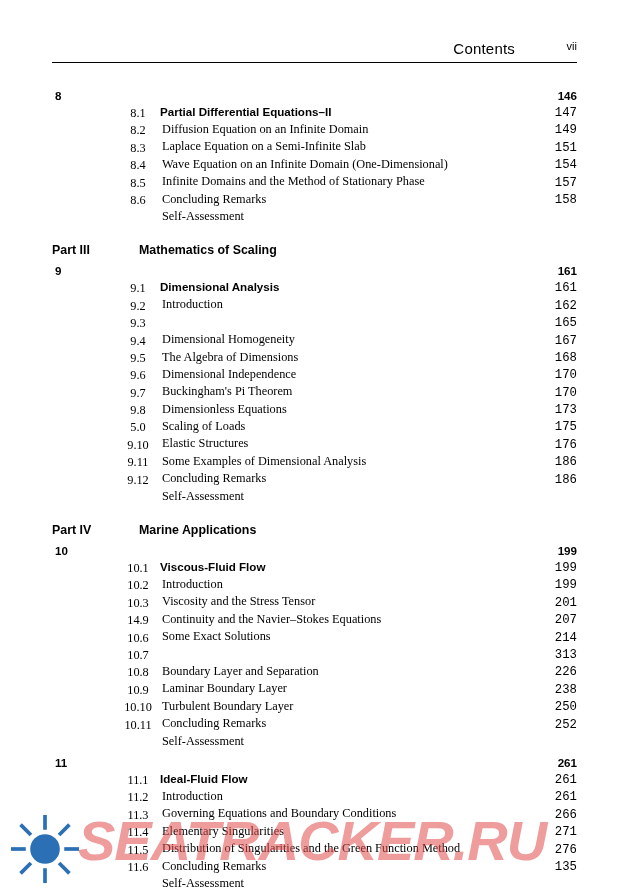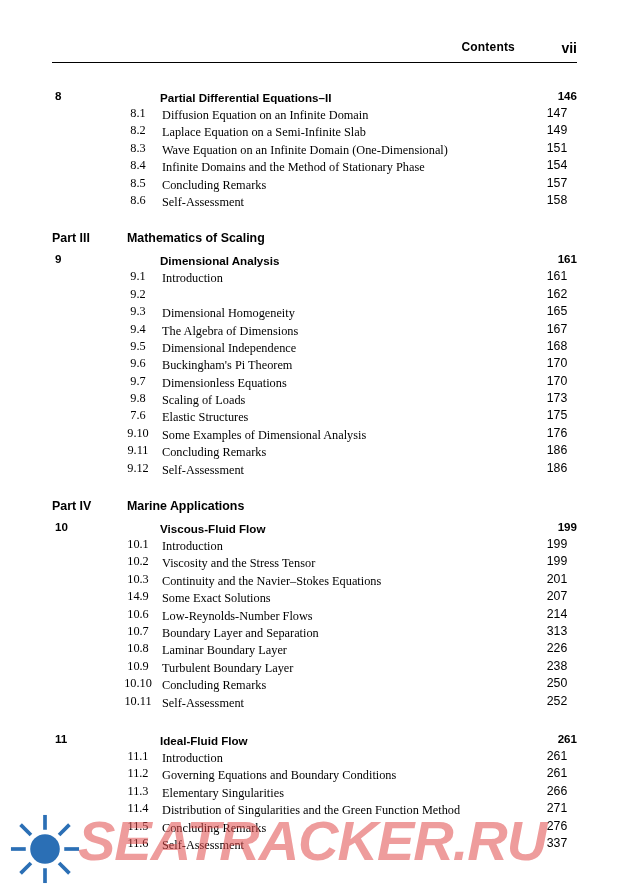--- a/index.html
+++ b/index.html
@@ -29,31 +29,30 @@
     top: 40px;
     left: 52px;
     right: 52px;
     height: 18px;
   }
   .running-head .rh-title {
     position: absolute;
     right: 62px;
     top: 0;
     font-family: "Liberation Sans", sans-serif;
-    font-weight: bold;
-    font-size: 12px;
+    font-weight: normal;
+    font-size: 15px;
     letter-spacing: 0.2px;
   }
   .running-head .rh-folio {
     position: absolute;
     right: 0;
     top: 0;
     font-family: "Liberation Sans", sans-serif;
-    font-size: 14px;
-    font-weight: bold;
+    font-size: 11px;
   }
   .rule {
     position: absolute;
     top: 62px;
     left: 52px;
     right: 52px;
     height: 1.4px;
     background: #000000;
   }
 
@@ -74,21 +73,21 @@
 
   .row .num {
     position: absolute;
     left: 0;
     top: 0;
     width: 100px;
     text-align: left;
   }
   .row .label {
     position: absolute;
-    top: 2px;
+    top: 16px;
     left: 108px;
     right: 48px;
   }
   .row .page-no {
     position: absolute;
     right: 0;
     top: 0;
     width: 40px;
     text-align: right;
   }
@@ -119,42 +118,42 @@
   
   .row.section .num {
     left: 60px;
     width: 52px;
     text-align: center;
   }
   .row.section .label {
     left: 110px;
   }
   .row.section .page-no {
-    font-family: Liberation Sans, sans-serif;
+    font-family: Liberation Mono, monospace;
     font-size: 12.3px;
-    text-align: center;
   }
 
   
   .part {
     position: relative;
     height: 21px;
     line-height: 21px;
     font-family: "Liberation Sans", sans-serif;
     font-weight: bold;
     font-size: 12.4px;
+    margin-top: 12px;
   }
   .part .part-label {
     position: absolute;
     left: 0;
     top: 0;
   }
   .part .part-title {
     position: absolute;
-    left: 56px;
+    left: 68px;
     top: 0;
     padding-left: 19px;
   }
 
   .gap-lg { height: 19px; }
 
   
   .watermark {
     position: absolute;
     left: 0;
@@ -273,21 +272,21 @@
         <span class="num">9.7</span>
         <span class="label">Dimensionless Equations</span>
         <span class="page-no">170</span>
       </div>
       <div class="row section">
         <span class="num">9.8</span>
         <span class="label">Scaling of Loads</span>
         <span class="page-no">173</span>
       </div>
       <div class="row section">
-        <span class="num">7.6</span>
+        <span class="num">5.0</span>
         <span class="label">Elastic Structures</span>
         <span class="page-no">175</span>
       </div>
       <div class="row section">
         <span class="num">9.10</span>
         <span class="label">Some Examples of Dimensional Analysis</span>
         <span class="page-no">176</span>
       </div>
       <div class="row section">
         <span class="num">9.11</span>
@@ -324,21 +323,20 @@
         <span class="label">Continuity and the Navier–Stokes Equations</span>
         <span class="page-no">201</span>
       </div>
       <div class="row section">
         <span class="num">14.9</span>
         <span class="label">Some Exact Solutions</span>
         <span class="page-no">207</span>
       </div>
       <div class="row section">
         <span class="num">10.6</span>
-        <span class="label">Low-Reynolds-Number Flows</span>
         <span class="page-no">214</span>
       </div>
       <div class="row section">
         <span class="num">10.7</span>
         <span class="label">Boundary Layer and Separation</span>
         <span class="page-no">313</span>
       </div>
       <div class="row section">
         <span class="num">10.8</span>
         <span class="label">Laminar Boundary Layer</span>
@@ -386,21 +384,21 @@
         <span class="page-no">271</span>
       </div>
       <div class="row section">
         <span class="num">11.5</span>
         <span class="label">Concluding Remarks</span>
         <span class="page-no">276</span>
       </div>
       <div class="row section">
         <span class="num">11.6</span>
         <span class="label">Self-Assessment</span>
-        <span class="page-no">337</span>
+        <span class="page-no">135</span>
       </div>
     </div>
 
   <div class="watermark">
     <svg class="wm-sun" viewBox="0 0 100 100">
       <circle cx="50" cy="50" r="20" fill="#2b6fb5"></circle>
       <g stroke="#2b6fb5" stroke-width="5">
         <line x1="50" y1="4" x2="50" y2="24"></line>
         <line x1="50" y1="76" x2="50" y2="96"></line>
         <line x1="4" y1="50" x2="24" y2="50"></line>

